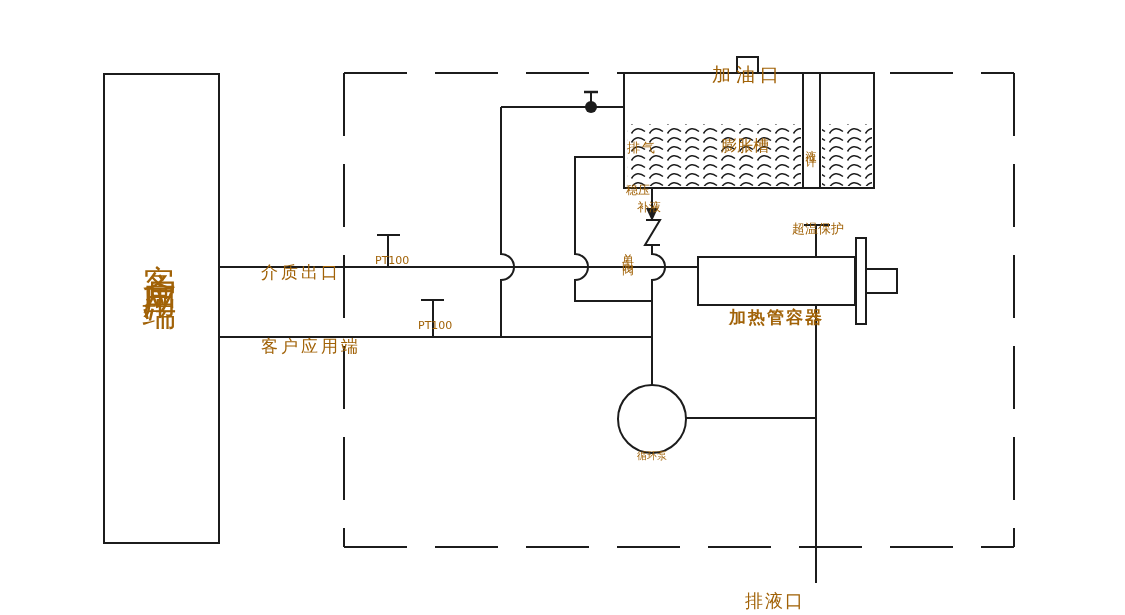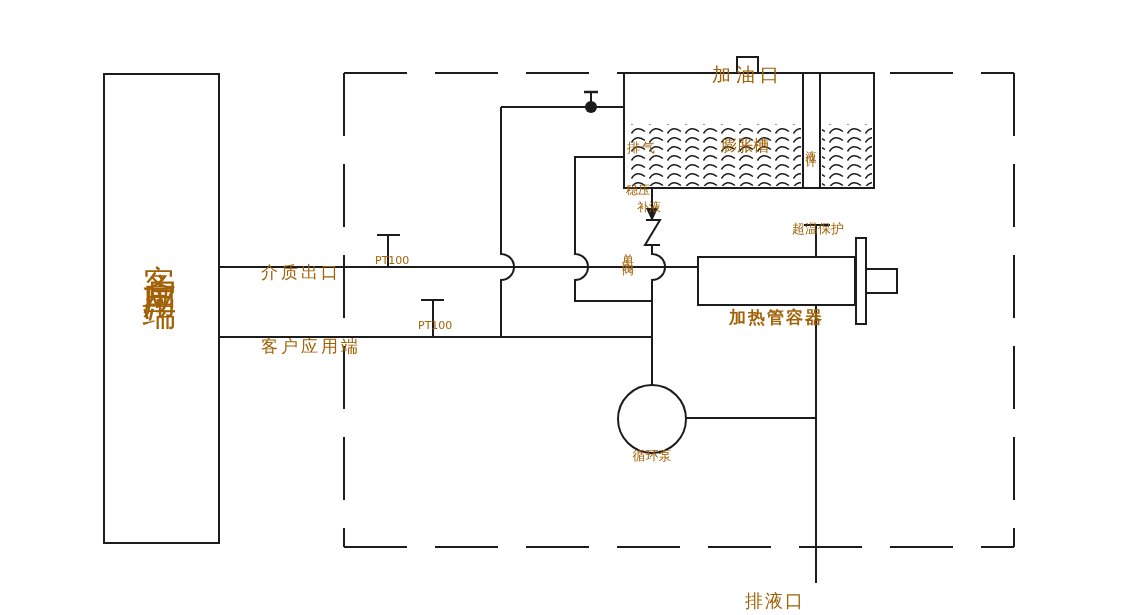--- a/index.html
+++ b/index.html
@@ -102,19 +102,19 @@
   <div class="lbl" style="left:375px;top:218px;font-size:11px;">PT100</div>
 
   <div class="lbl" style="left:418px;top:283px;font-size:11px;">PT100</div>
 
   <div class="lbl vtext" style="left:622px;top:207px;font-size:12px;letter-spacing:5px;">单向阀</div>
 
   <div class="lbl center" style="left:698px;top:257px;width:157px;height:48px;font-size:17px;letter-spacing:2px;font-weight:bold;">加热管容器</div>
 
   <div class="lbl" style="left:792px;top:185px;font-size:13px;">超温保护</div>
 
-  <div class="lbl center" style="left:617px;top:409px;width:70px;height:20px;font-size:13px;">循环泵</div>
+  <div class="lbl center" style="left:617px;top:409px;width:70px;height:20px;font-size:10px;">循环泵</div>
 
   <div class="lbl" style="left:745px;top:555px;font-size:18px;letter-spacing:2px;font-family:Liberation Mono, monospace;">排液口</div>
 
   <div class="lbl vtext" style="left:143px;top:200px;font-size:34px;letter-spacing:8px;">客户应用端</div>
 
 </div>
 
 </body></html>

